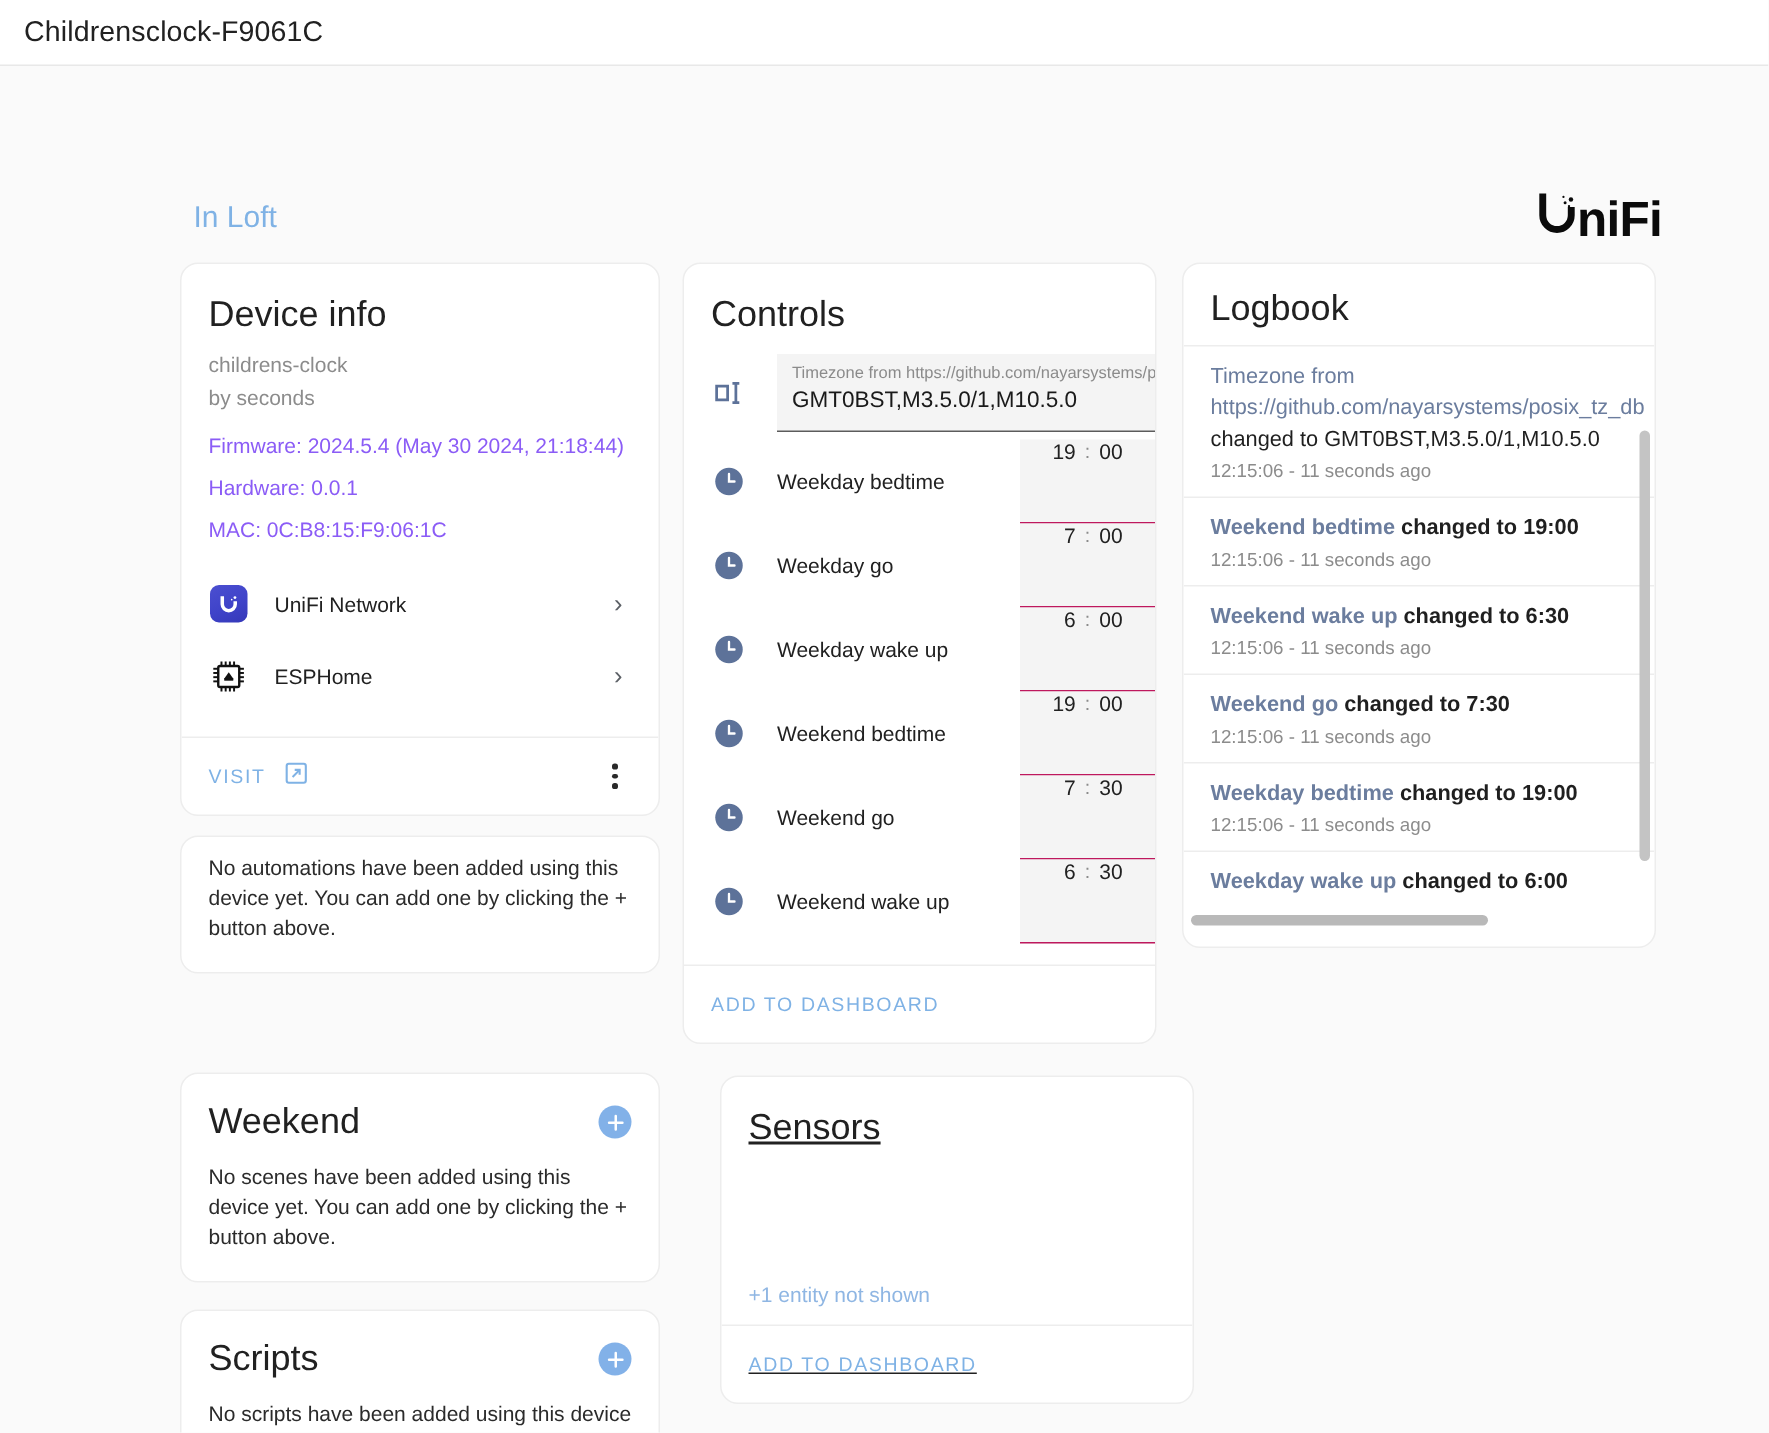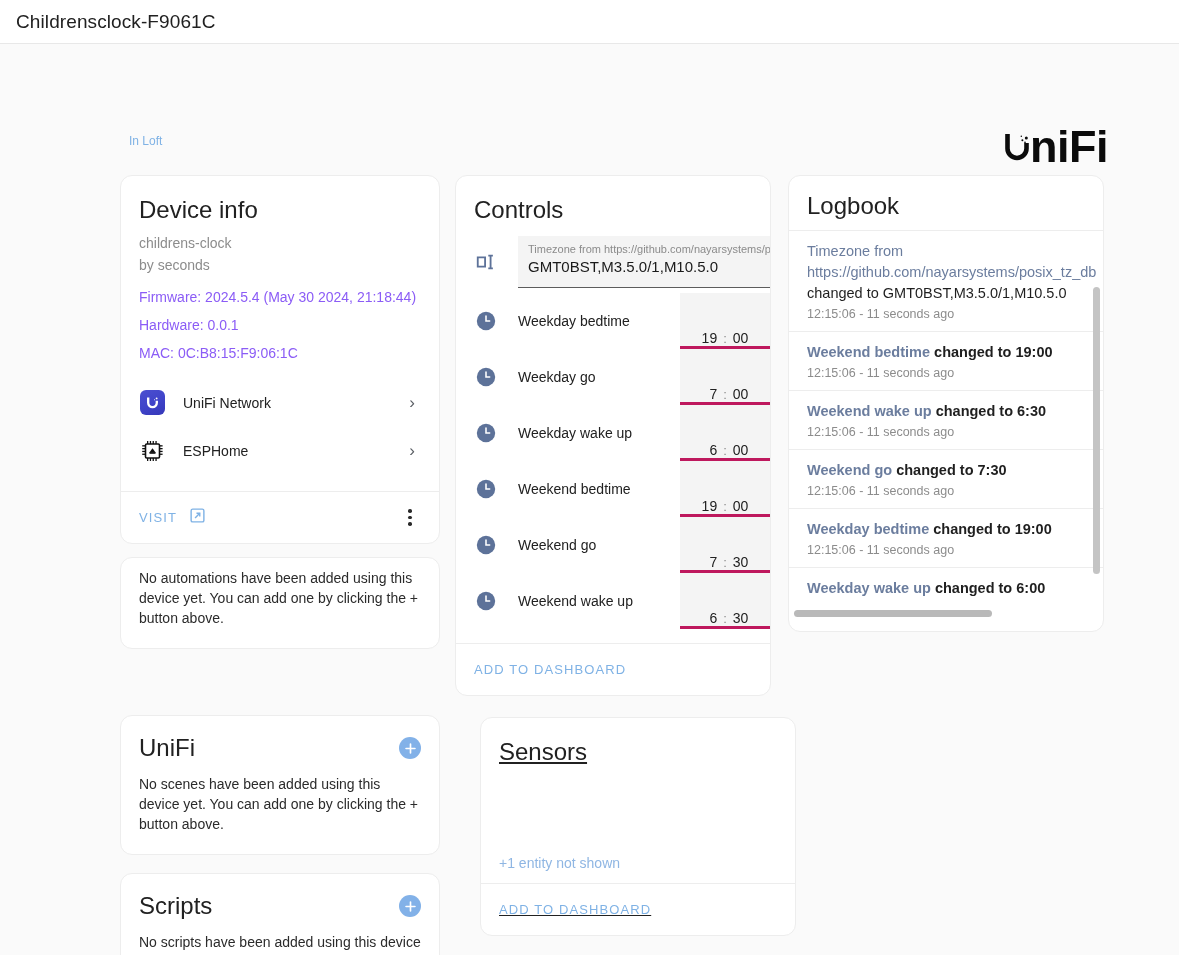--- a/index.html
+++ b/index.html
@@ -31,28 +31,28 @@
   
   .page {
     position: relative;
     width: 1179px;
     height: 911px;
     background: #fafafa;
   }
   .area-link {
     position: absolute;
     left: 129px; top: 90px;
-    font-size: 12px;
+    font-size: 20px;
     color: #7fb2e5;
     text-decoration: none;
   }
   .brand-logo {
     position: absolute;
     right: 71px; top: 80px;
-    font-size: 45px;
+    font-size: 33px;
     font-weight: 700;
     letter-spacing: -0.5px;
     color: #0b0b0b;
     line-height: 1;
     display: flex;
     align-items: baseline;
   }
   .brand-u {
     position: relative;
     display: inline-block;
@@ -167,23 +167,23 @@
   .ctl-icon {
     width: 24px; height: 24px;
     margin-right: 20px;
     flex: 0 0 24px;
     display: flex; align-items: center; justify-content: center;
   }
   .ctl-name { flex: 1; font-size: 14px; color: #212121; }
   .time-field {
     width: 90px; flex: 0 0 90px;
     background: #f4f4f4;
-    border-bottom: 3px solid #be185d;
+    border-bottom: 1px solid #be185d;
     height: 56px;
-    display: flex; align-items: flex-end; justify-content: center;
+    display: flex; align-items: flex-start; justify-content: center;
     gap: 6px;
     font-size: 14px; color: #212121;
     cursor: text;
   }
   .time-field .colon { color: #8b8b8b; font-size: 13px; }
   .time-field .hh { min-width: 16px; text-align: right; }
   .time-field .mm { min-width: 16px; text-align: left; }
 
   .tz-row {
     display: flex; align-items: center;
@@ -350,21 +350,21 @@
       </div>
     </div>
   </div>
 
   <div class="card" id="card-automations">
     <div class="empty-text">No automations have been added using this device yet. You can add one by clicking the + button above.</div>
   </div>
 
   <div class="card" id="card-scenes">
     <div class="empty-head">
-      <h2>UniFi</h2>
+      <h2>Weekend</h2>
       <div class="plus-btn">
         <svg width="13" height="13" viewBox="0 0 14 14">
             <path d="M7 2.2v9.6M2.2 7h9.6" stroke="#fff" stroke-width="1.8" stroke-linecap="round"></path>
           </svg>
       </div>
     </div>
     <div class="empty-text">No scenes have been added using this device yet. You can add one by clicking the + button above.</div>
   </div>
 
   <div class="card" id="card-scripts">

